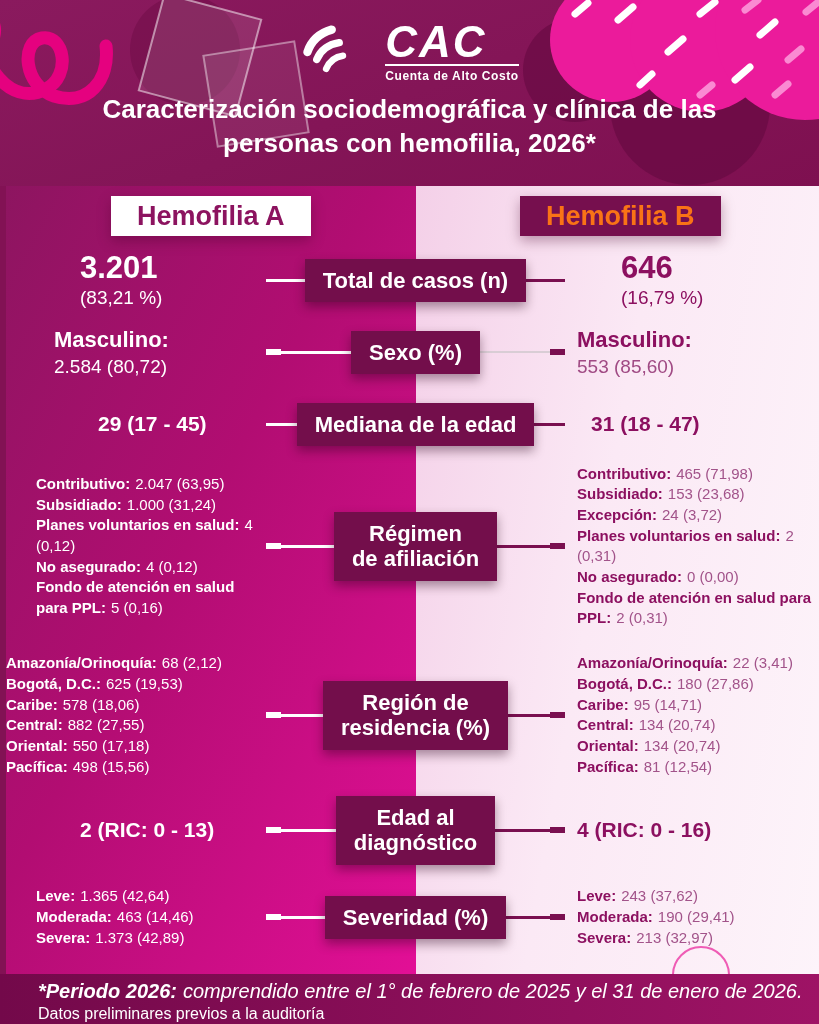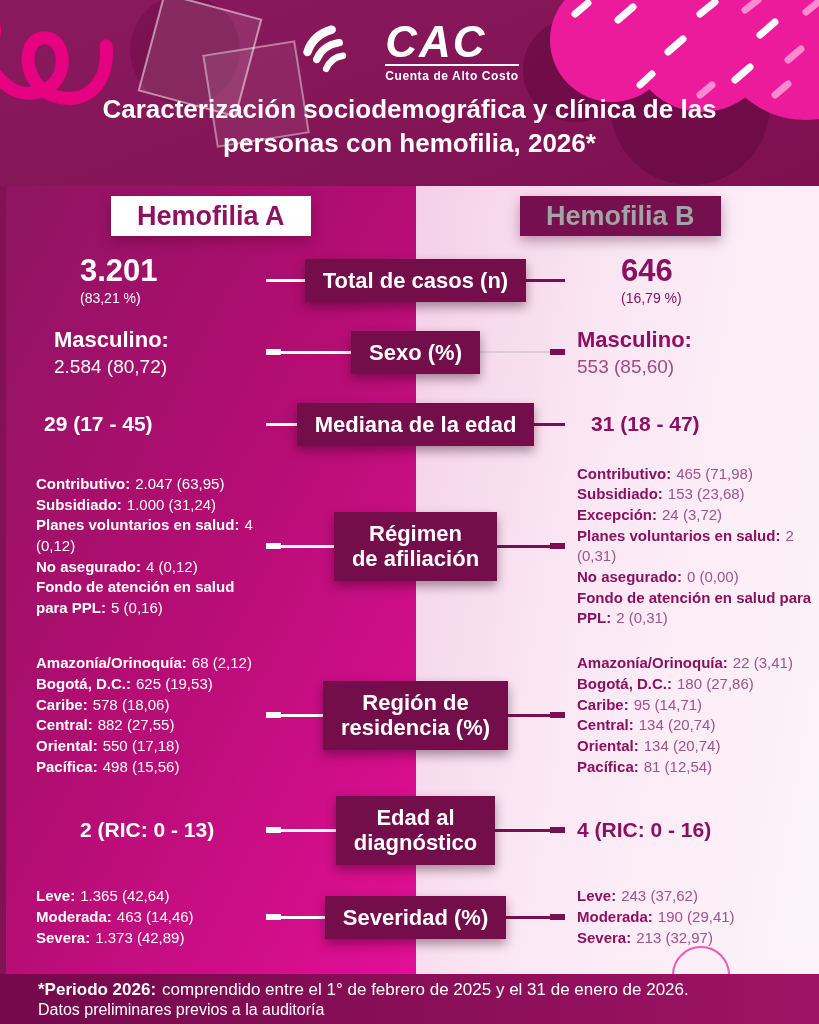--- a/index.html
+++ b/index.html
@@ -24,21 +24,21 @@
   .bg-l{position:absolute;left:0;top:0;width:50%;height:100%;
         background:linear-gradient(118deg,#8d1560 0%,#b20d72 45%,#e20f96 100%);}
   .bg-r{position:absolute;right:0;top:0;width:50%;height:100%;
         background:linear-gradient(100deg,#f4d0e8 0%,#fbe9f5 45%,#fdf4fa 100%);}
   .content{position:relative;z-index:2;height:100%;display:flex;flex-direction:column;}
 
   .col-headers{display:flex;padding-top:10px;}
   .half{flex:1;display:flex;justify-content:center;}
   .hcol{font-size:27px;font-weight:700;padding:4px 26px;line-height:1.2;}
   .hA{background:#ffffff;color:#8c135f;box-shadow:0 5px 12px rgba(70,0,40,.35);}
-  .hB{background:#760f4e;color:#a3a3a3;box-shadow:0 5px 12px rgba(70,0,40,.35);}
+  .hB{background:#760f4e;color:#f97316;box-shadow:0 5px 12px rgba(70,0,40,.35);}
 
   .rows{flex:1;display:flex;flex-direction:column;padding-top:12px;}
   .row{display:flex;align-items:center;}
   .cell{flex:0 0 260px;box-sizing:border-box;}
   .cell.right{padding-left:12px;}
 
   
   .conn{flex:1 1 auto;display:flex;align-items:stretch;min-width:24px;}
   .conn .line{align-self:center;height:3px;flex:1;}
   .conn.l .line{background:#ffffff;}
@@ -49,56 +49,56 @@
   .row-sexo .conn.r .line{background:#d9cdd5;height:2px;}
 
   
   .cbox{align-self:center;background:#730e4b;color:#fff;font-weight:700;
         font-size:22px;line-height:1.15;padding:9px 18px;text-align:center;
         box-shadow:0 5px 10px rgba(40,0,25,.4);white-space:nowrap;z-index:2;}
   .cbox span{display:block;}
 
   
   .big-num{font-size:31px;font-weight:800;line-height:1.05;}
-  .big-sub{font-size:14px;margin-top:2px;}
+  .big-sub{font-size:19px;margin-top:2px;}
   .cell.left .big-num,.cell.left .big-sub{color:#fff;}
   .cell.right .big-num,.cell.right .big-sub{color:#8c1060;}
   .mlabel{font-size:22px;font-weight:800;line-height:1.2;}
   .mval{font-size:19px;margin-top:3px;}
   .cell.left .mlabel,.cell.left .mval{color:#fff;}
   .cell.right .mlabel{color:#8c1060;}
   .cell.right .mval{color:#a04a84;}
   .sval{font-size:21px;font-weight:800;}
   .cell.left .sval{color:#fff;}
   .cell.right .sval{color:#8c1060;}
   .list{font-size:15px;line-height:1.38;}
   .list .lbl{font-weight:800;margin-right:5px;}
   .cell.left .list{color:#fff;}
   .cell.right .list .lbl{color:#8c1060;}
   .cell.right .list .val{color:#a2538a;}
 
   
   .row-total{min-height:64px;}    .row-total .cell.left{padding-left:74px;}
   .row-total .cell.right{padding-left:56px;}
   .row-sexo{min-height:80px;}     .row-sexo .cell.left{padding-left:48px;}
-  .row-mediana{min-height:64px;}  .row-mediana .cell.left{padding-left:38px;}
+  .row-mediana{min-height:64px;}  .row-mediana .cell.left{padding-left:92px;}
   .row-mediana .cell.right{padding-left:26px;}
   .row-regimen{min-height:180px;} .row-regimen .cell.left{padding-left:30px;}
-  .row-region{min-height:158px;}  .row-region .cell.left{padding-left:30px;}
+  .row-region{min-height:158px;}  .row-region .cell.left{}
   .row-edad{min-height:72px;}     .row-edad .cell.left{padding-left:74px;}
   .row-sev{min-height:102px;}     .row-sev .cell.left{padding-left:30px;}
 
   .ring{position:absolute;right:95px;bottom:-30px;width:54px;height:54px;
         border:2.5px solid #ef5cb5;border-radius:50%;}
 
   
   .ftr{position:absolute;left:0;bottom:0;width:819px;height:50px;
        background:linear-gradient(90deg,#73094a,#9e1365);color:#fff;
        box-sizing:border-box;padding:5px 0 0 38px;z-index:4;}
-  .ftr .l1{font-size:17px;line-height:1.25;}
+  .ftr .l1{font-size:20px;line-height:1.25;font-style:italic;}
   .ftr .l1 .b{font-weight:800;}
   .ftr .l1 .rest{margin-left:6px;}
   .ftr .l2{font-size:16px;line-height:1.25;}
 </style>
 </head>
 <body>
 
 <div class="page">
 
   <div class="hdr">

